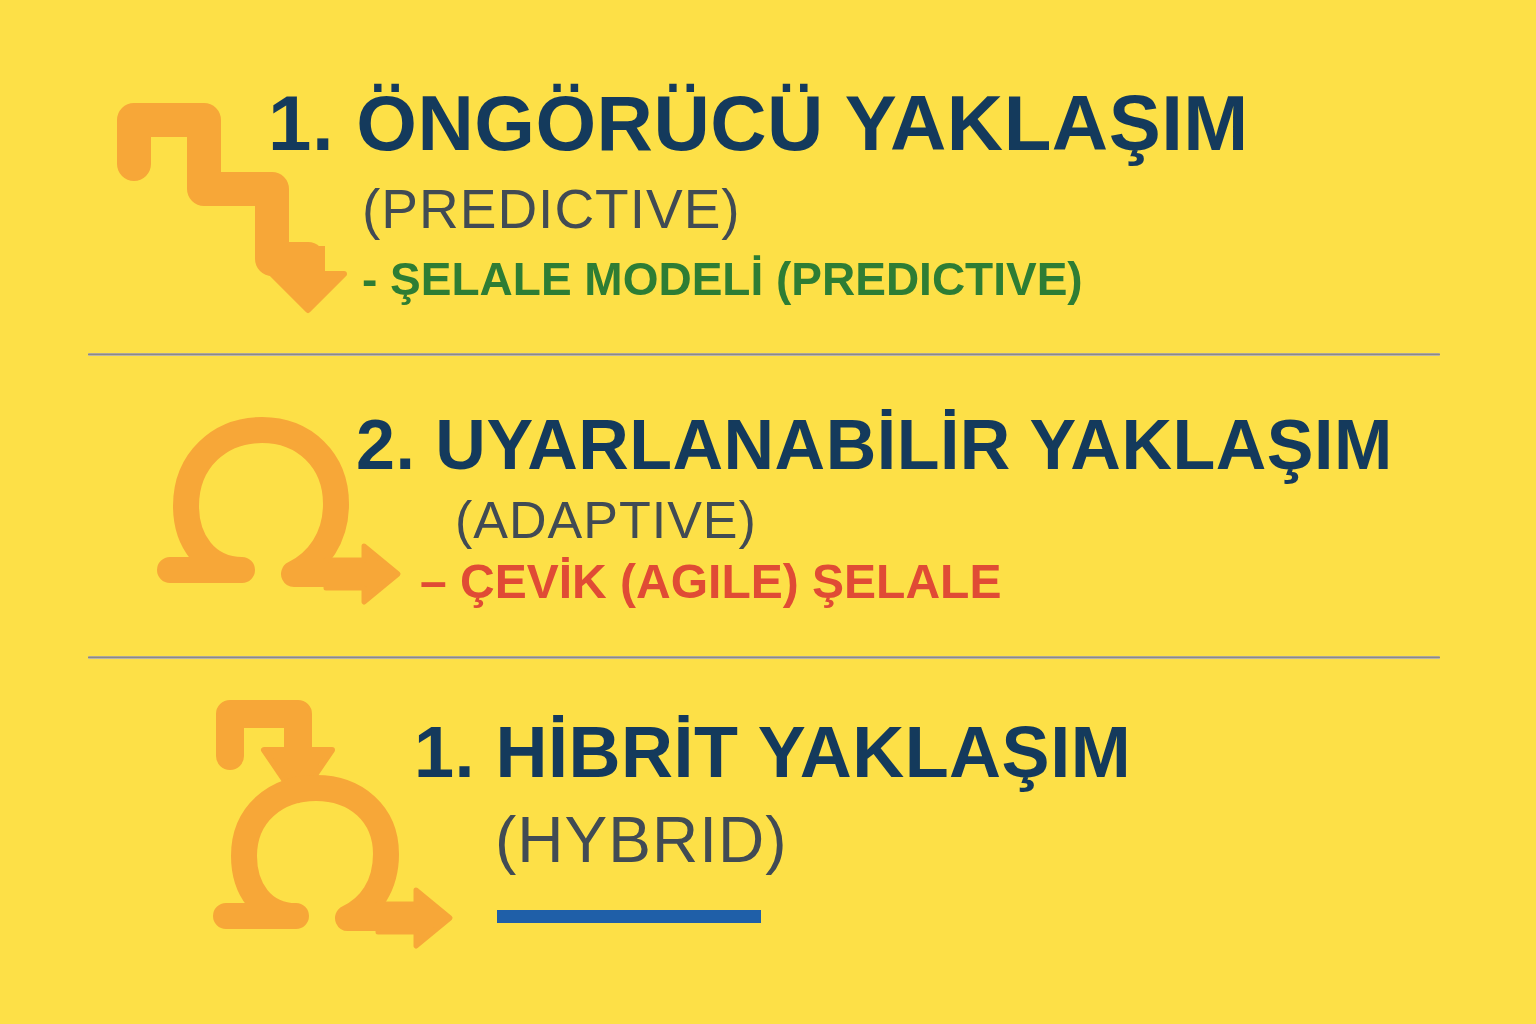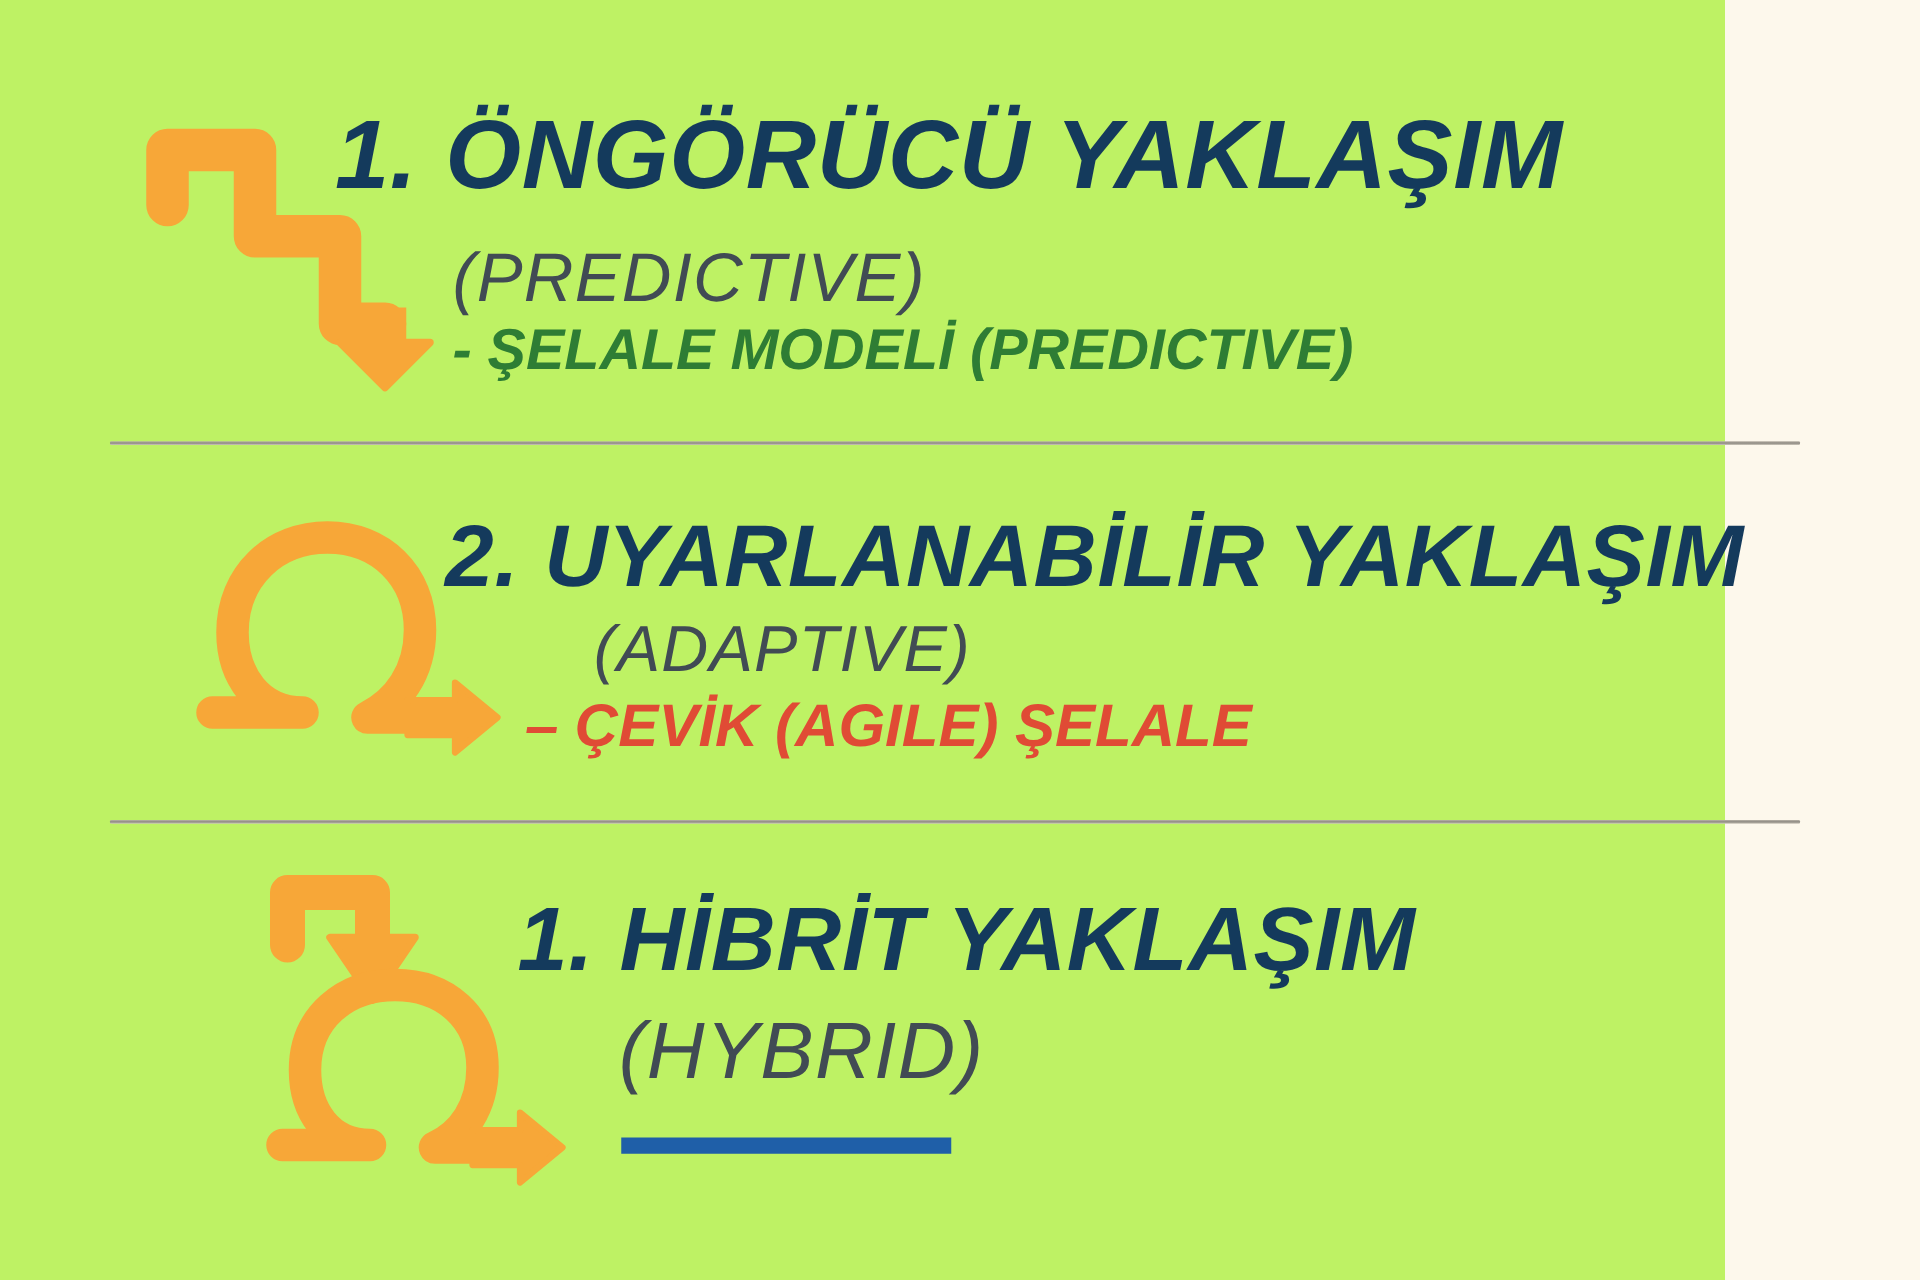--- a/index.html
+++ b/index.html
@@ -11,24 +11,23 @@
     width: 1536px;
     height: 1024px;
     background: #FDF8EC;
     font-family: "Liberation Sans", "DejaVu Sans", sans-serif;
     overflow: hidden;
     position: relative;
   }
 
   .canvas {
     position: relative;
-    width: 1380px;
+    width: 1536px;
     height: 1024px;
-    background: #bef264;
-    font-style: italic;
+    background: #fde047;
   }
 
   
   .divider {
     position: absolute;
     height: 3px;
     background: linear-gradient(to bottom, #b9b3a8 0%, #8e8a82 50%, #cfc9bd 100%);
     border-radius: 1px;
   }
   .divider-1 { left: 88px; top: 353px; width: 1352px; }
@@ -59,26 +58,26 @@
     font-weight: 700;
     letter-spacing: 0px;
     white-space: nowrap;
     line-height: 1;
   }
   .tagline-green { color: #2E7D34; }
   .tagline-red   { color: #E04B35; }
 
   
   .s1-title    { left: 268px; top: 84px;  font-size: 78px; }
-  .s1-subtitle { left: 362px; top: 182px; font-size: 55px; margin-top: 13px; }
+  .s1-subtitle { left: 362px; top: 182px; font-size: 55px; }
   .s1-tagline  { left: 362px; top: 256px; font-size: 46px; }
 
   
   .s2-title    { left: 356px; top: 410px; font-size: 70px; }
-  .s2-subtitle { left: 455px; top: 494px; font-size: 52px; margin-left: 20px; }
+  .s2-subtitle { left: 455px; top: 494px; font-size: 52px; }
   .s2-tagline  { left: 420px; top: 558px; font-size: 48px; }
 
   
   .s3-title    { left: 414px; top: 716px; font-size: 72px; }
   .s3-subtitle { left: 495px; top: 808px; font-size: 64px; }
 
   .blue-rule {
     position: absolute;
     left: 497px;
     top: 910px;

